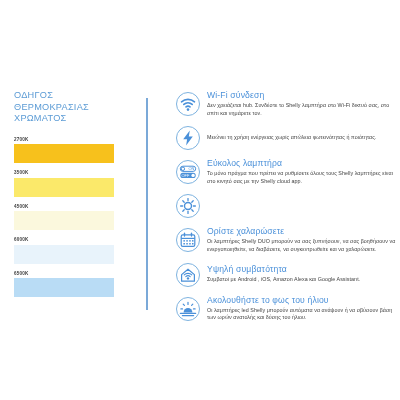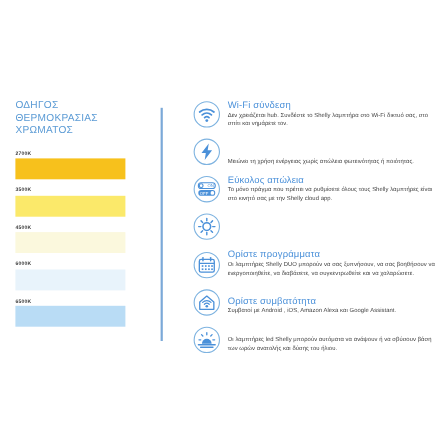--- a/index.html
+++ b/index.html
@@ -80,21 +80,21 @@
   
   .right-col {
     flex: 1 1 auto;
     padding-left: 9px;
     padding-right: 2px;
     box-sizing: border-box;
   }
 
   .feature {
     display: flex;
-    align-items: flex-end;
+    align-items: center;
     margin-bottom: 7px;
   }
 
   .feature-icon {
     flex: 0 0 26px;
     width: 26px;
     height: 26px;
     margin-top: 1px;
   }
 
@@ -200,21 +200,21 @@
             <circle cx="13" cy="13" r="11.5" fill="none" stroke="#7eb3e0" stroke-width="1"></circle>
             <rect x="5.3" y="7.2" width="15.4" height="5.2" rx="2.6" fill="none" stroke="#4a90d9" stroke-width="1"></rect>
             <circle cx="7.9" cy="9.8" r="1.7" fill="none" stroke="#4a90d9" stroke-width="1"></circle>
             <text x="13.6" y="11.3" font-family="Liberation Sans, sans-serif" font-size="3.9" fill="#4a90d9">ON</text>
             <rect x="5.3" y="13.8" width="15.4" height="5.2" rx="2.6" fill="#4a90d9"></rect>
             <circle cx="18.1" cy="16.4" r="1.7" fill="#ffffff"></circle>
             <text x="6.6" y="17.9" font-family="Liberation Sans, sans-serif" font-size="3.9" fill="#ffffff">OFF</text>
           </svg>
         </div>
         <div class="feature-text">
-          <p class="feature-title">Εύκολος απώλεια</p>
+          <p class="feature-title">Εύκολος λαμπτήρα</p>
           <p class="feature-body">Το μόνο πράγμα που πρέπει να ρυθμίσετε όλους τους Shelly λαμπτήρες είναι στο κινητό σας με την Shelly cloud app.</p>
         </div>
       </div>
 
       <div class="feature">
         <div class="feature-icon">
           <svg viewBox="0 0 26 26">
             <circle cx="13" cy="13" r="11.5" fill="none" stroke="#7eb3e0" stroke-width="1"></circle>
             <circle cx="13" cy="13" r="3.5" fill="none" stroke="#4a90d9" stroke-width="1.4"></circle>
             <g stroke="#4a90d9" stroke-width="1.3" stroke-linecap="round">
@@ -245,37 +245,37 @@
               <rect x="14.2" y="13.1" width="1.5" height="1.5"></rect>
               <rect x="17" y="13.1" width="1.5" height="1.5"></rect>
               <rect x="8.4" y="16" width="1.5" height="1.5"></rect>
               <rect x="11.3" y="16" width="1.5" height="1.5"></rect>
               <rect x="14.2" y="16" width="1.5" height="1.5"></rect>
               <rect x="17" y="16" width="1.5" height="1.5"></rect>
             </g>
           </svg>
         </div>
         <div class="feature-text">
-          <p class="feature-title">Ορίστε προγράμματα</p>
+          <p class="feature-title">Ορίστε χαλαρώσετε</p>
           <p class="feature-body">Οι λαμπτήρες Shelly DUO μπορούν να σας ξυπνήσουν, να σας βοηθήσουν να ενεργοποιηθείτε, να διαβάσετε, να συγκεντρωθείτε και να χαλαρώσετε.</p>
         </div>
       </div>
 
       <div class="feature">
         <div class="feature-icon">
           <svg viewBox="0 0 26 26">
             <circle cx="13" cy="13" r="11.5" fill="none" stroke="#7eb3e0" stroke-width="1"></circle>
             <path d="M6.6 12.6 L13 7.2 L19.4 12.6 L19.4 19.2 L6.6 19.2 Z" fill="none" stroke="#4a90d9" stroke-width="1.2" stroke-linejoin="round"></path>
             <circle cx="13" cy="16.4" r="1.2" fill="#4a90d9"></circle>
             <path d="M10.8 14.6 A3.2 3.2 0 0 1 15.2 14.6" fill="none" stroke="#4a90d9" stroke-width="1.1" stroke-linecap="round"></path>
             <path d="M9.2 12.9 A5.5 5.5 0 0 1 16.8 12.9" fill="none" stroke="#4a90d9" stroke-width="1.1" stroke-linecap="round"></path>
           </svg>
         </div>
         <div class="feature-text">
-          <p class="feature-title">Ορίστε συμβατότητα</p>
+          <p class="feature-title">Υψηλή συμβατότητα</p>
           <p class="feature-body">Συμβατοί με Android , iOS, Amazon Alexa και Google Assistant.</p>
         </div>
       </div>
 
       <div class="feature">
         <div class="feature-icon">
           <svg viewBox="0 0 26 26">
             <circle cx="13" cy="13" r="11.5" fill="none" stroke="#7eb3e0" stroke-width="1"></circle>
             <path d="M8.6 16.4 A4.4 4.4 0 0 1 17.4 16.4 Z" fill="#4a90d9"></path>
             <line x1="5.4" y1="17.4" x2="20.6" y2="17.4" stroke="#4a90d9" stroke-width="1.3" stroke-linecap="round"></line>
@@ -283,19 +283,20 @@
             <g stroke="#4a90d9" stroke-width="1.2" stroke-linecap="round">
               <line x1="13" y1="6.4" x2="13" y2="8.4"></line>
               <line x1="8.2" y1="8.2" x2="9.4" y2="9.4"></line>
               <line x1="17.8" y1="8.2" x2="16.6" y2="9.4"></line>
               <line x1="5.9" y1="12.9" x2="7.5" y2="12.9"></line>
               <line x1="20.1" y1="12.9" x2="18.5" y2="12.9"></line>
             </g>
           </svg>
         </div>
         <div class="feature-text">
+          <p class="feature-title">Ακολουθήστε το φως του ήλιου</p>
           <p class="feature-body">Οι λαμπτήρες led Shelly μπορούν αυτόματα να ανάψουν ή να σβύσουν βάση των ωρών ανατολής και δύσης του ήλιου.</p>
         </div>
       </div>
 
     </div>
   </div>
 </div>
 
 </body></html>

